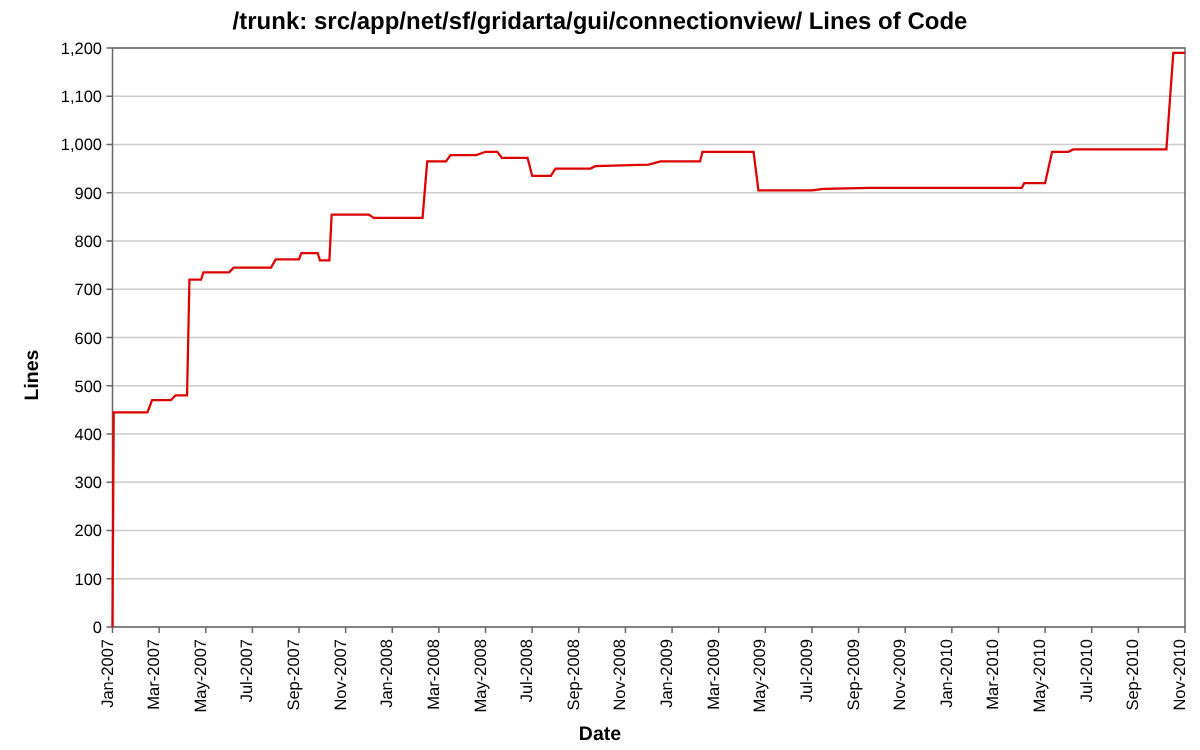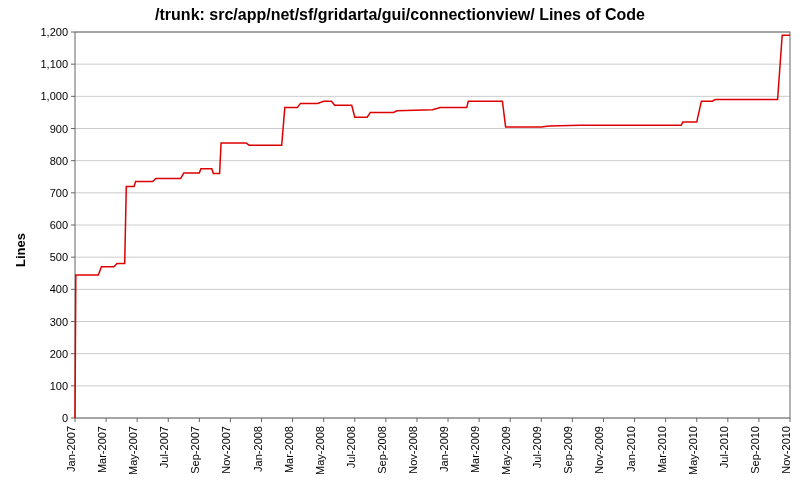--- a/index.html
+++ b/index.html
@@ -72,20 +72,21 @@
     fill: none;
     stroke-linejoin: miter;
   }
 </style>
 </head>
 <body>
 
 <div class="chart-container">
   <div class="title">/trunk: src/app/net/sf/gridarta/gui/connectionview/ Lines of Code</div>
   <div class="ylabel">Lines</div>
+  <div class="xlabel">Date</div>
   <svg id="chart-svg" width="800" height="500">
       <line x1="75" y1="418" x2="790" y2="418" class="grid-line"></line>
       <line x1="71" y1="418" x2="75" y2="418" class="tick-line"></line>
       <text x="68" y="422" text-anchor="end" class="tick-label">0</text>
       <line x1="75" y1="385.8333333333333" x2="790" y2="385.8333333333333" class="grid-line"></line>
       <line x1="71" y1="385.8333333333333" x2="75" y2="385.8333333333333" class="tick-line"></line>
       <text x="68" y="389.8333333333333" text-anchor="end" class="tick-label">100</text>
       <line x1="75" y1="353.6666666666667" x2="790" y2="353.6666666666667" class="grid-line"></line>
       <line x1="71" y1="353.6666666666667" x2="75" y2="353.6666666666667" class="tick-line"></line>
       <text x="68" y="357.6666666666667" text-anchor="end" class="tick-label">200</text>

